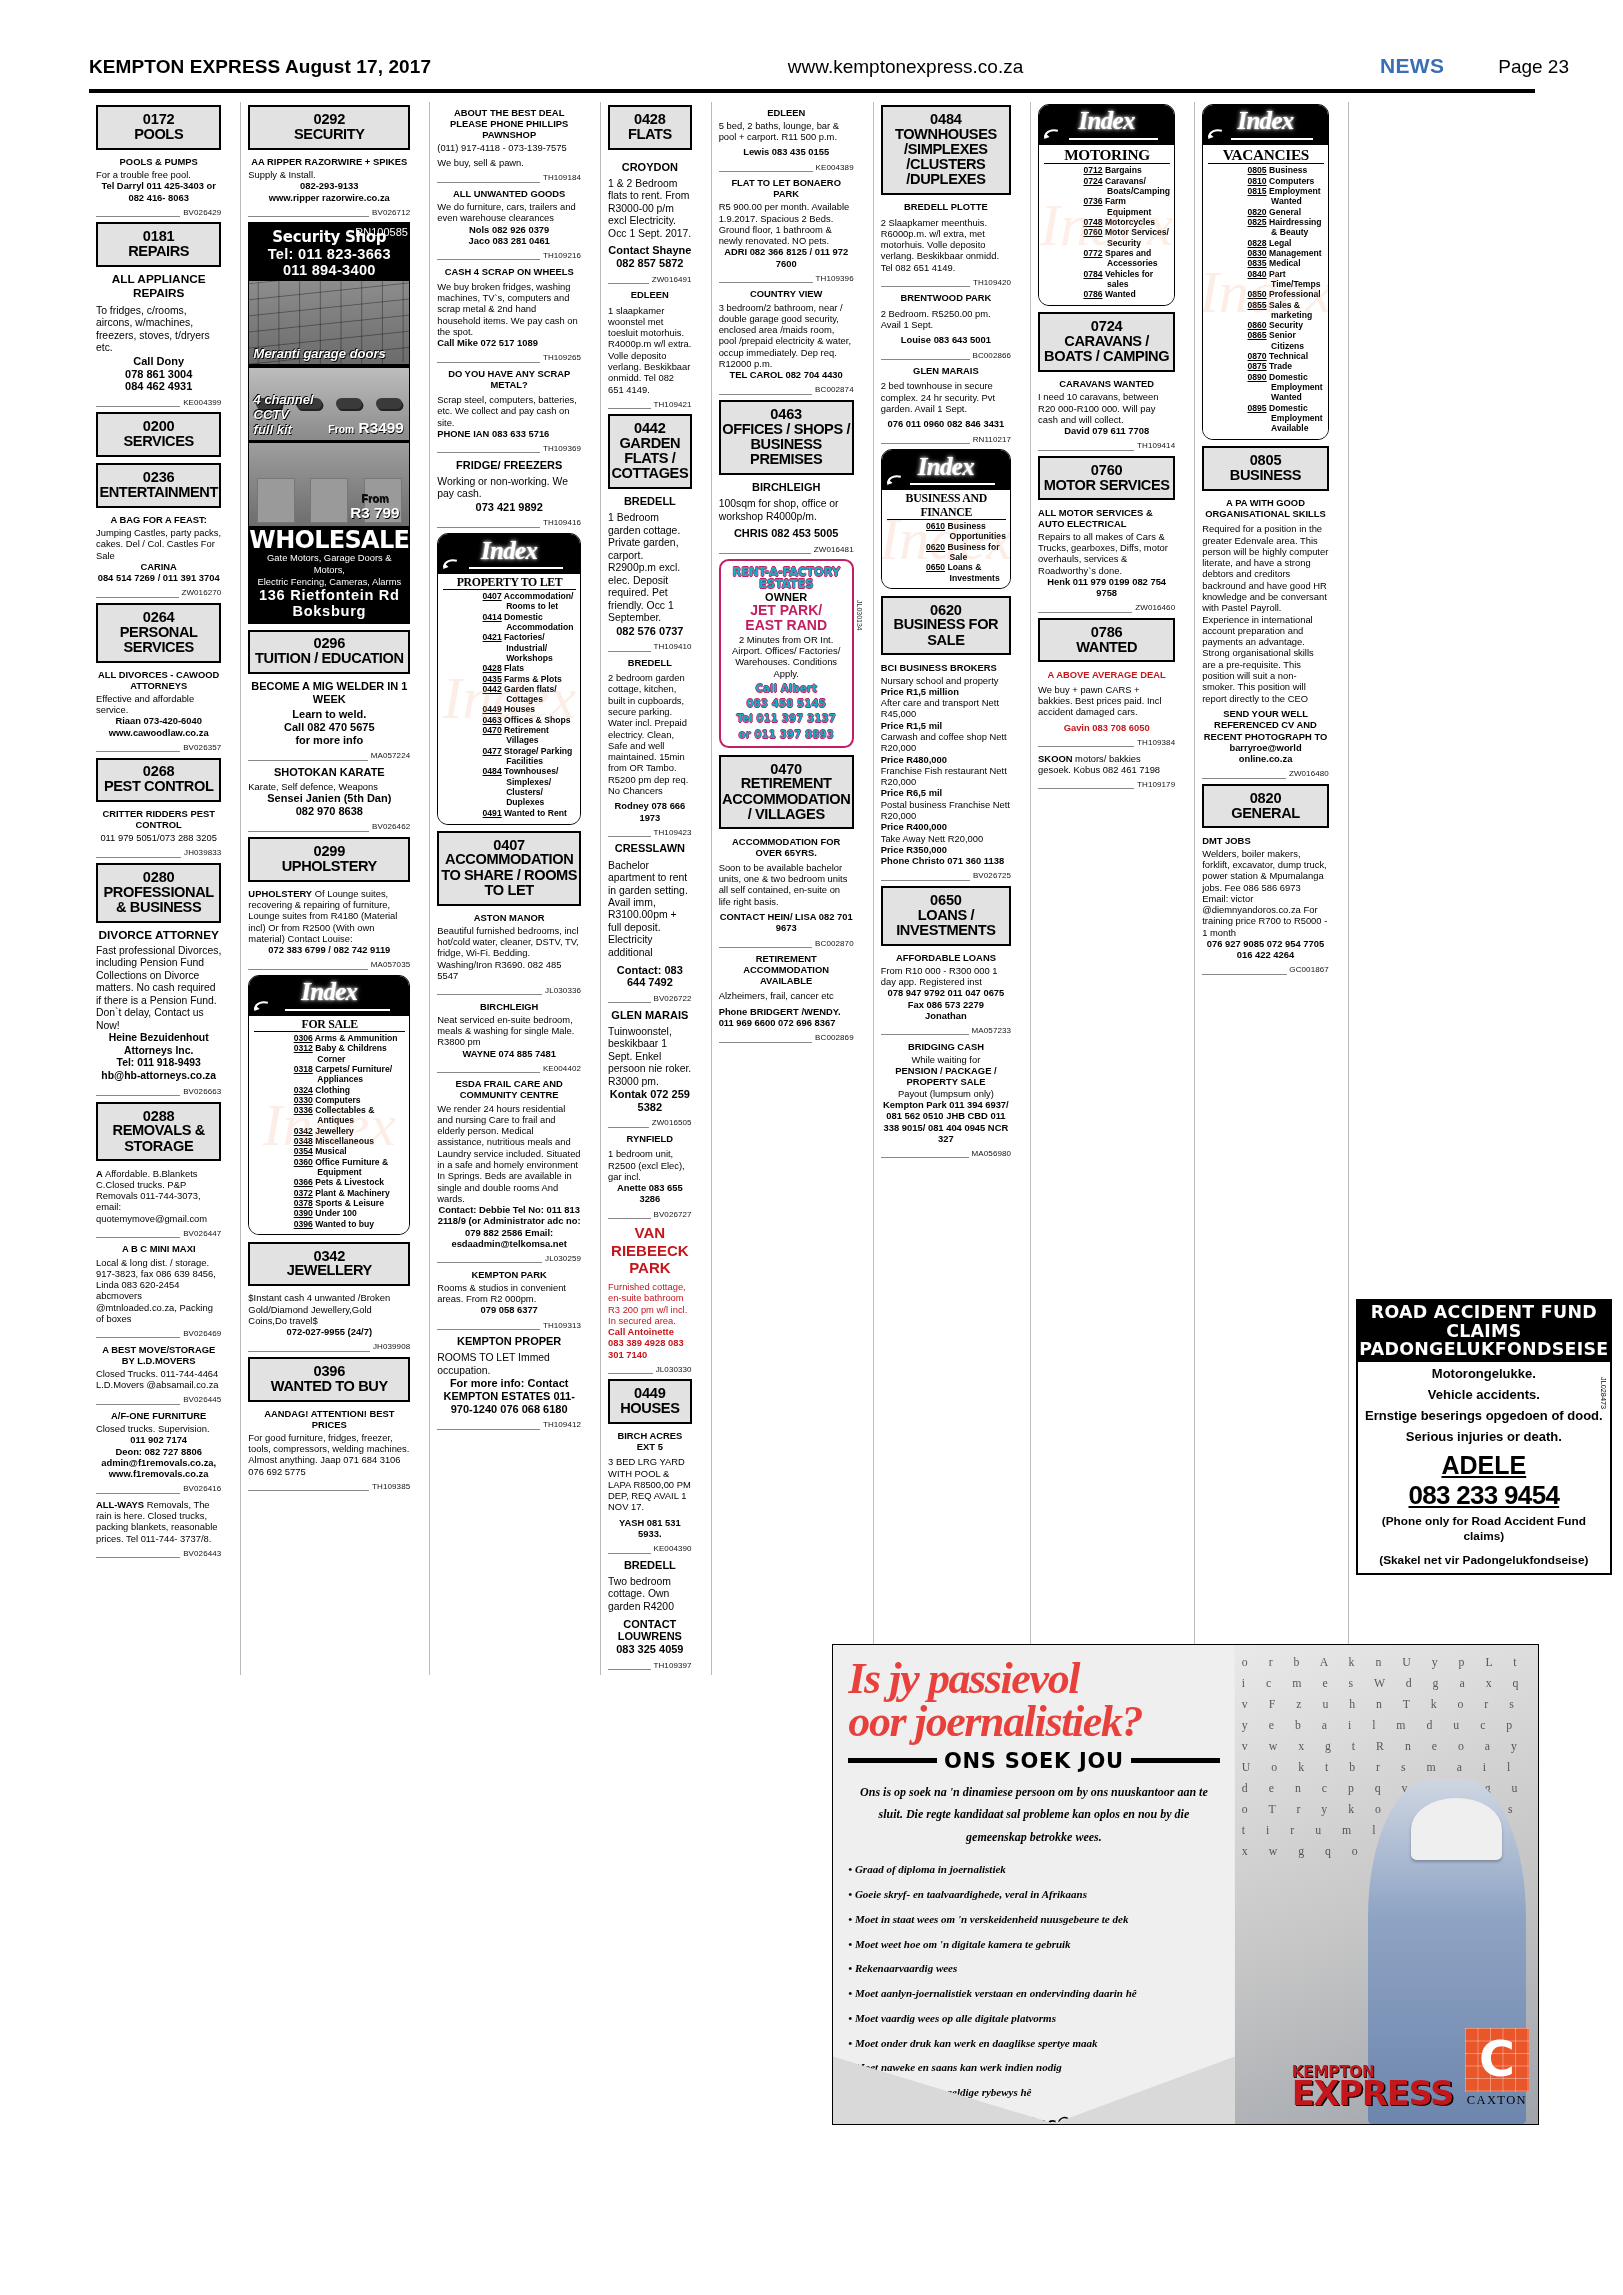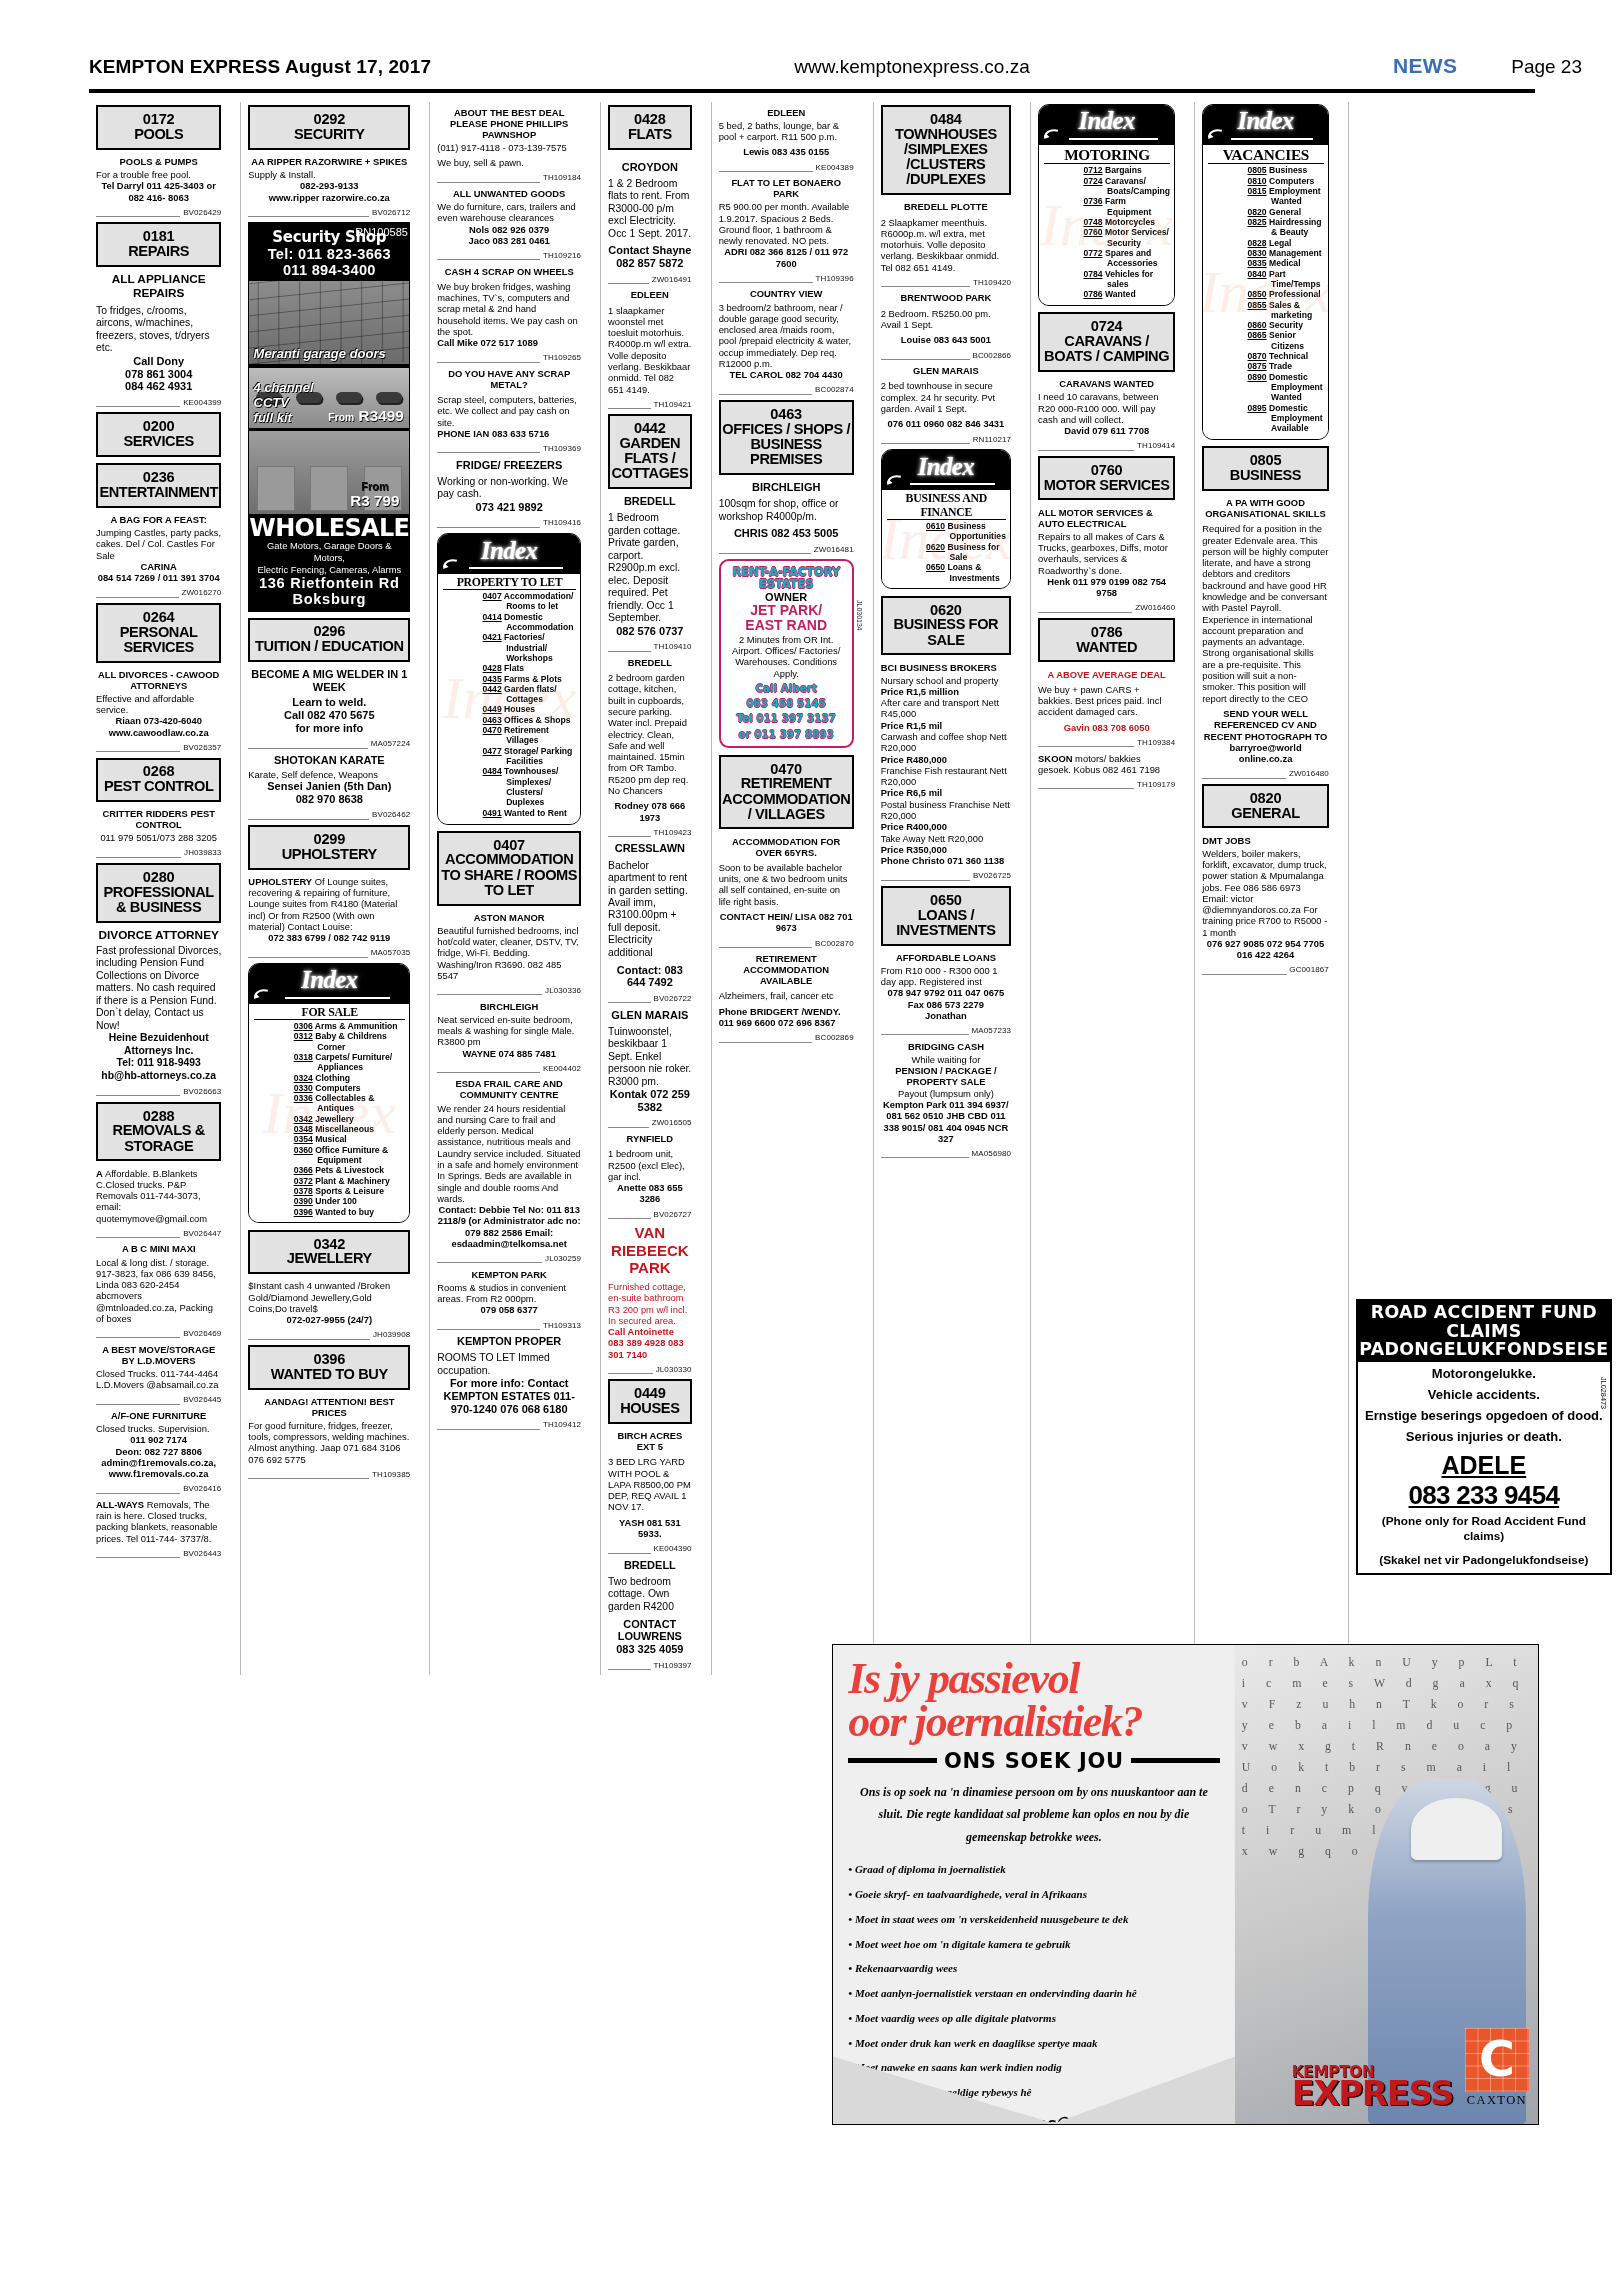--- a/index.html
+++ b/index.html
@@ -1,21 +1,21 @@
 <!DOCTYPE html>
 <html style="font-size:11px"><head>
 <meta charset="utf-8">
 <style>
   html,body{margin:0;padding:0;background:#fff;}
   body{width:1624px;height:2295px;font-family:"Liberation Sans",sans-serif;color:#000;}
   .page{position:relative;width:1624px;height:2295px;background:#fff;box-sizing:border-box;padding:0;}
 
   
   .masthead{display:flex;align-items:flex-end;justify-content:space-between;
-            padding:54px 42px 7px 89px;}
+            padding:54px 55px 7px 89px;}
   .mh-left{font-size:19px;font-weight:700;letter-spacing:0.1px;white-space:nowrap;}
   .mh-left .lead{font-weight:700;}
   .mh-mid{font-size:19px;font-weight:400;flex:1;text-align:center;}
   .mh-right{display:flex;align-items:flex-end;gap:54px;}
   .mh-news{font-size:21px;font-weight:700;color:#3b6fb5;letter-spacing:0.3px;}
   .mh-page{font-size:19px;font-weight:400;}
   .rule{height:3.5px;background:#000;margin:4.2px 89px 0 89px;}
 
   
   .cols{display:grid;grid-template-columns:repeat(9,1fr);gap:12px;
@@ -62,21 +62,21 @@
             font-family:"Liberation Serif",serif;font-style:italic;font-size:60px;
             color:#f0a070;display:flex;align-items:center;justify-content:center;overflow:hidden;}
 
   
   .secshop{border:1.4px solid #000;background:#000;color:#fff;margin:1.4px 0 5.6px 0;position:relative;}
   .secshop .t1{font-family:"DejaVu Sans",sans-serif;font-weight:700;font-size:15px;
         text-align:center;padding-top:4.2px;letter-spacing:-0.3px;}
   .secshop .t2{font-size:14.6px;text-align:center;font-weight:700;letter-spacing:0.3px;}
   .ph-block{position:relative;background:linear-gradient(#8d8d8d,#6b6b6b);height:83px;
         margin:3.5px 0 0 0;overflow:hidden;}
-  .ph-block.b2{background:linear-gradient(#bdbdbd,#8a8a8a);height:60px;}
+  .ph-block.b2{background:linear-gradient(#bdbdbd,#8a8a8a);height:72px;}
   .ph-block.b3{background:linear-gradient(#9e9e9e,#6d6d6d);height:83px;}
   .ph-cap{position:absolute;left:4.2px;bottom:2.8px;right:4.2px;color:#fff;font-weight:700;
         font-size:13px;text-shadow:0.7px 0.7px 0 #000,-0.7px -0.7px 0 #000;font-style:italic;}
   .ph-price{position:absolute;right:5.6px;bottom:2.8px;color:#fff;font-weight:700;font-size:15.3px;
         text-shadow:0.7px 0.7px 0 #000;}
   .secshop .wholesale{font-family:"DejaVu Sans",sans-serif;font-weight:700;font-size:24px;
         text-align:center;letter-spacing:-0.7px;line-height:1;padding-top:2.1px;}
   .secshop .ws-sub{font-size:9.4px;text-align:center;line-height:1.25;padding:0 2.1px;}
   .secshop .addr{font-size:14.6px;text-align:center;font-weight:700;letter-spacing:0.7px;line-height:1.1;}
   .secshop .vcode{position:absolute;right:1.4px;top:2.8px;color:#fff;}

